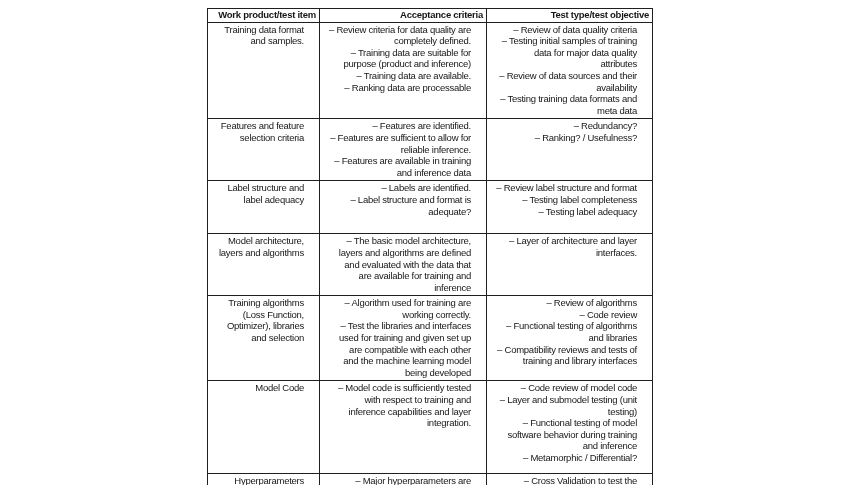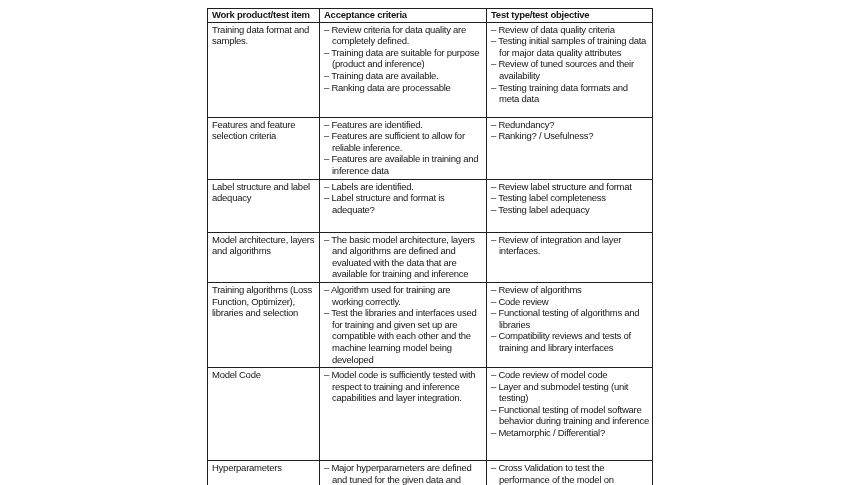--- a/index.html
+++ b/index.html
@@ -24,31 +24,31 @@
     line-height: 11.6px;
     color: #161616;
   }
   table.review-table col.c-item { width: 112px; }
   table.review-table col.c-criteria { width: 167px; }
   table.review-table col.c-objective { width: 166px; }
   table.review-table th,
   table.review-table td {
     border: 1px solid #1f1f1f;
     vertical-align: top;
-    text-align: left;
+    text-align: right;
   }
   table.review-table th {
     font-weight: bold;
     white-space: nowrap;
     overflow: hidden;
     height: 13px;
     padding: 0 3px 1px 4px;
   }
   table.review-table td {
-    padding: 1px 3px 2px 4px;
+    padding: 1px 15px 2px 4px;
   }
   td.col-item { padding-left: 5px; }
   .bullet-item {
     padding-left: 8px;
     text-indent: -8px;
   }
   tr.r0 td { height: 95px; }
   tr.r1 td { height: 58px; }
   tr.r2 td { height: 53px; }
   tr.r3 td { height: 47px; }
@@ -78,21 +78,21 @@
           <td class="col-item">Training data format and samples.</td>
           <td class="col-list">
             <div class="bullet-item">– Review criteria for data quality are completely defined.</div>
             <div class="bullet-item">– Training data are suitable for purpose (product and inference)</div>
             <div class="bullet-item">– Training data are available.</div>
             <div class="bullet-item">– Ranking data are processable</div>
           </td>
           <td class="col-list">
             <div class="bullet-item">– Review of data quality criteria</div>
             <div class="bullet-item">– Testing initial samples of training data for major data quality attributes</div>
-            <div class="bullet-item">– Review of tuned sources and their availability</div>
+            <div class="bullet-item">– Review of data sources and their availability</div>
             <div class="bullet-item">– Testing training data formats and meta data</div>
           </td>
         </tr>
         <tr class="r1">
           <td class="col-item">Features and feature selection criteria</td>
           <td class="col-list">
             <div class="bullet-item">– Features are identified.</div>
             <div class="bullet-item">– Features are sufficient to allow for reliable inference.</div>
             <div class="bullet-item">– Features are available in training and inference data</div>
           </td>
@@ -112,21 +112,21 @@
             <div class="bullet-item">– Testing label completeness</div>
             <div class="bullet-item">– Testing label adequacy</div>
           </td>
         </tr>
         <tr class="r3">
           <td class="col-item">Model architecture, layers and algorithms</td>
           <td class="col-list">
             <div class="bullet-item">– The basic model architecture, layers and algorithms are defined and evaluated with the data that are available for training and inference</div>
           </td>
           <td class="col-list">
-            <div class="bullet-item">– Review of integration and layer interfaces.</div>
+            <div class="bullet-item">– Layer of architecture and layer interfaces.</div>
           </td>
         </tr>
         <tr class="r4">
           <td class="col-item">Training algorithms (Loss Function, Optimizer), libraries and selection</td>
           <td class="col-list">
             <div class="bullet-item">– Algorithm used for training are working correctly.</div>
             <div class="bullet-item">– Test the libraries and interfaces used for training and given set up are compatible with each other and the machine learning model being developed</div>
           </td>
           <td class="col-list">
             <div class="bullet-item">– Review of algorithms</div>

